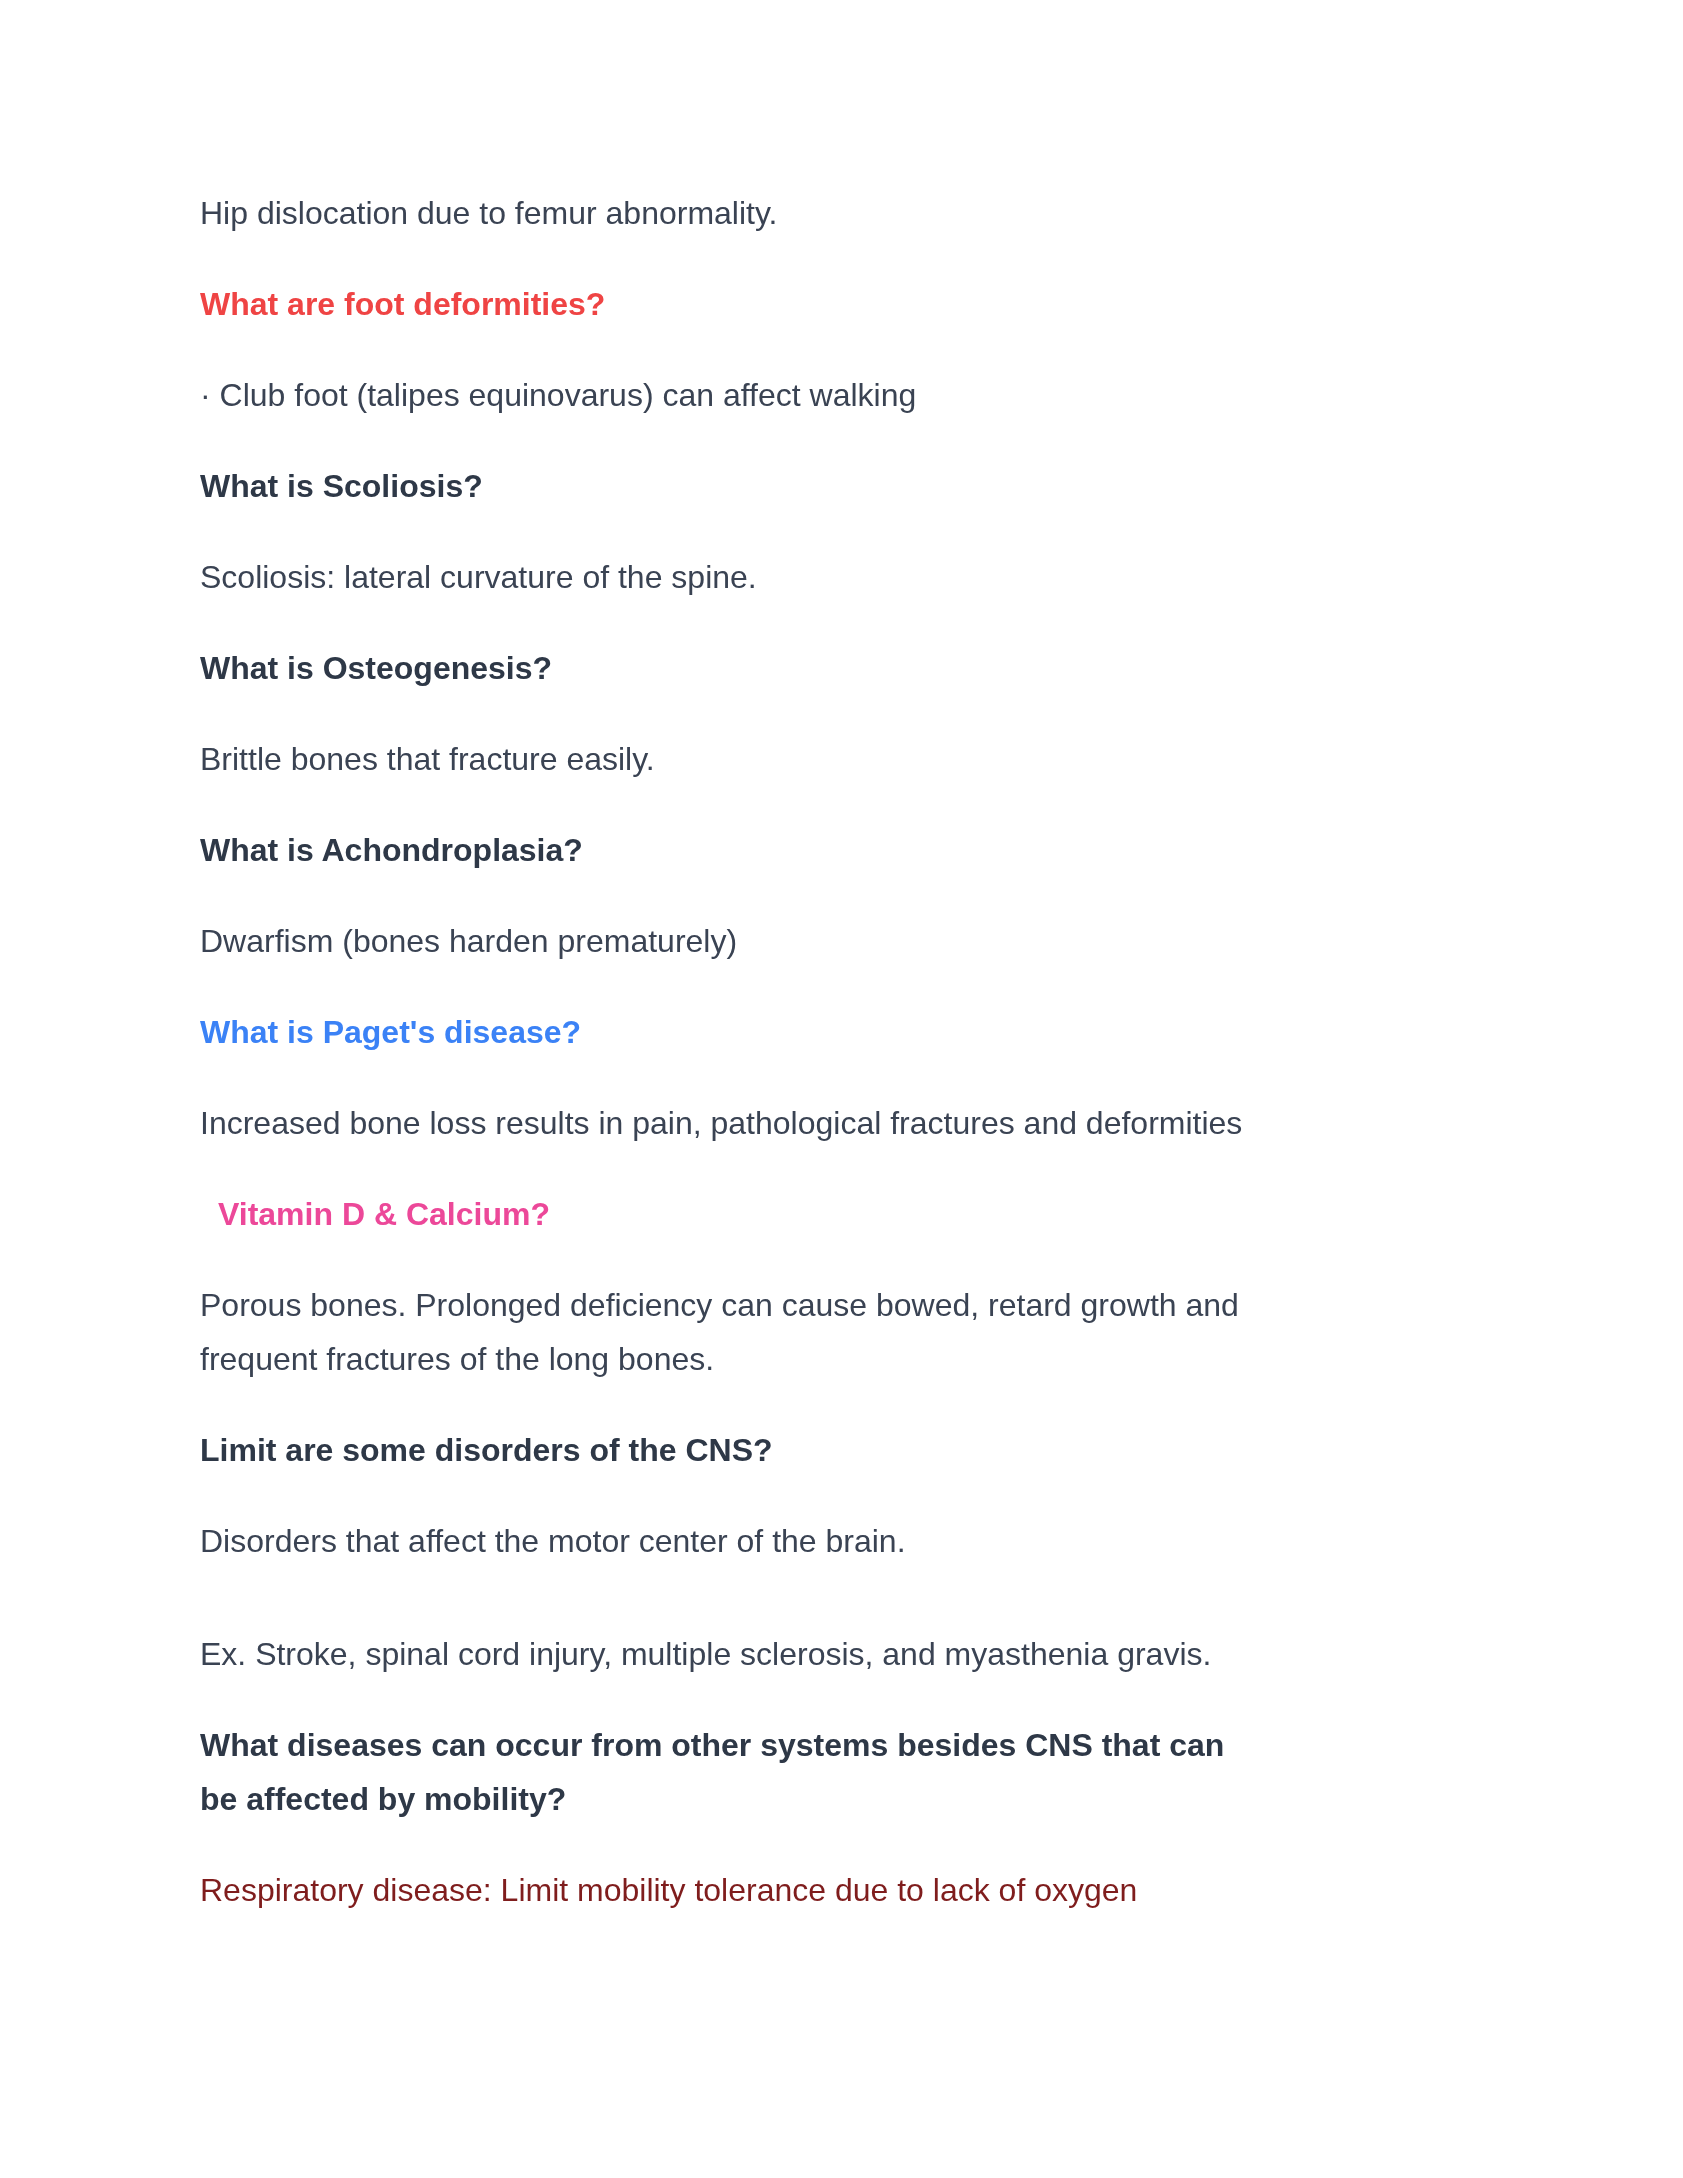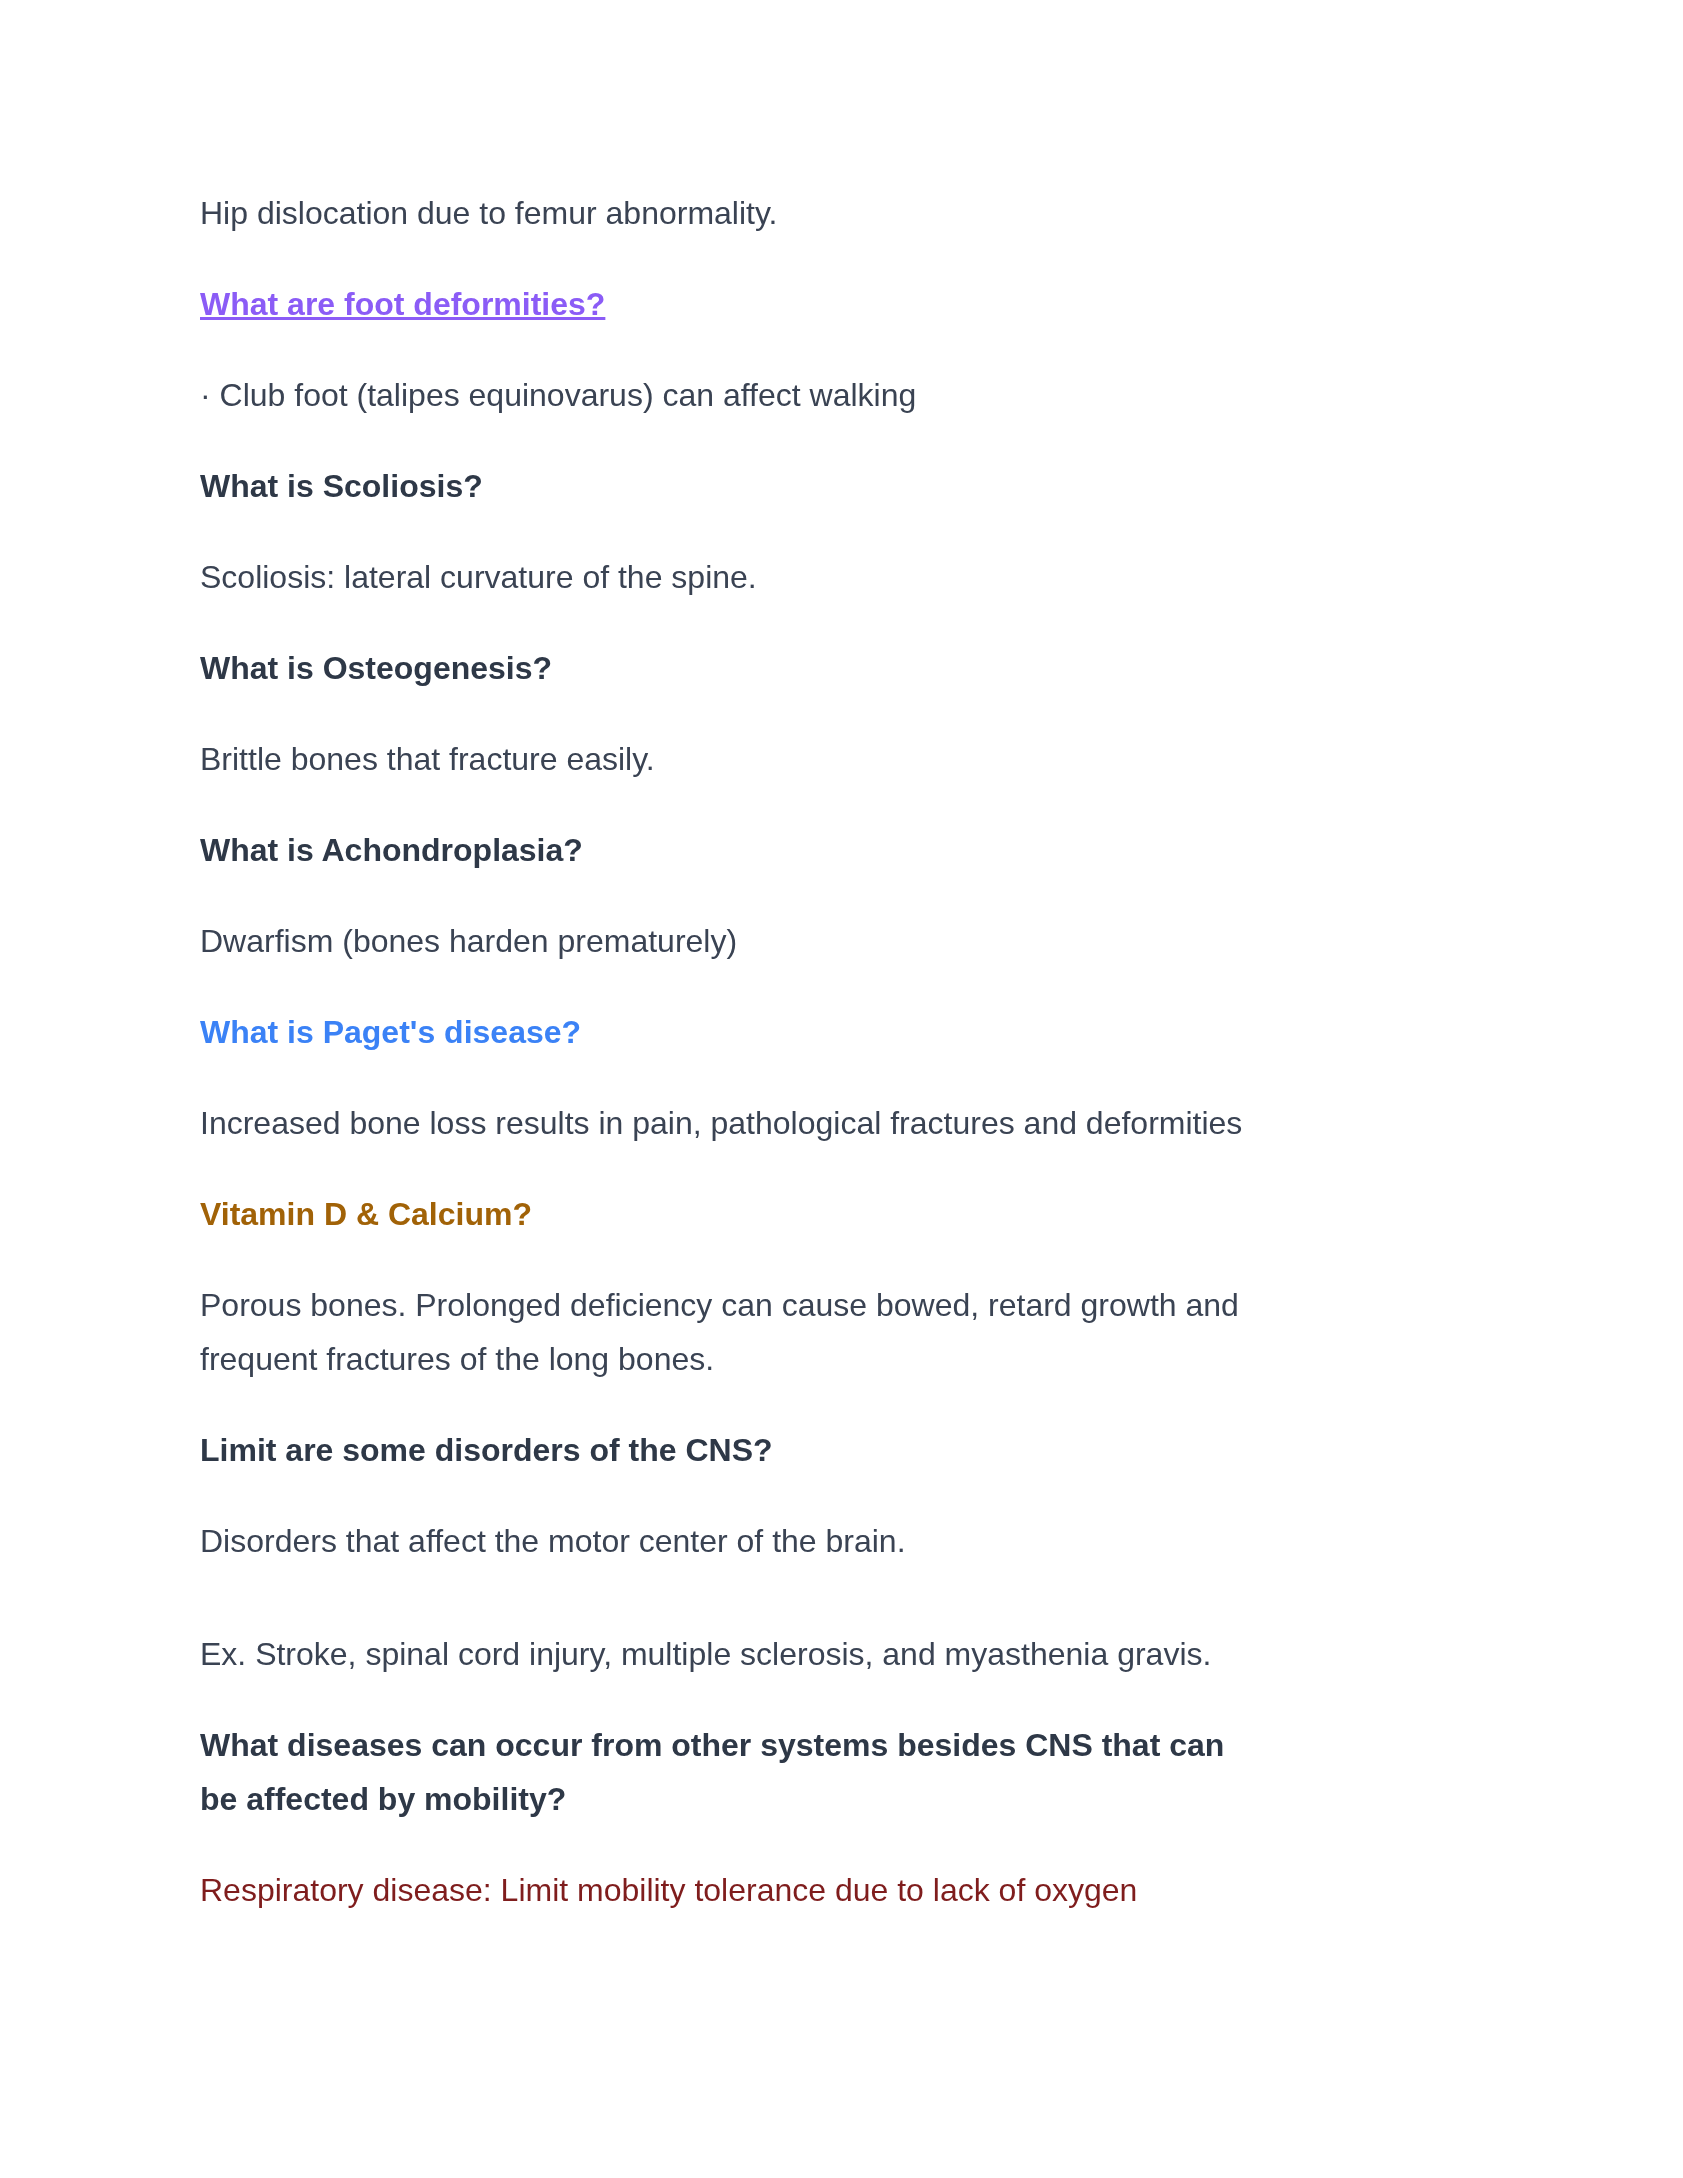--- a/index.html
+++ b/index.html
@@ -38,31 +38,31 @@
     margin-top: 59px; 
   }
 </style>
 </head>
 <body>
 
 <div class="page">
   <div class="content">
 
   <p class="answer" style="color: rgb(58, 67, 83);">Hip dislocation due to femur abnormality.</p>
-      <p class="question" style="color: #8b5cf6; text-decoration: underline;">What are foot deformities?</p>
+      <p class="question" style="color: #ef4444;">What are foot deformities?</p>
       <p class="answer" style="color: rgb(58, 67, 83);">· Club foot (talipes equinovarus) can affect walking</p>
       <p class="question" style="color: rgb(46, 56, 71);">What is Scoliosis?</p>
       <p class="answer" style="color: rgb(58, 67, 83);">Scoliosis: lateral curvature of the spine.</p>
       <p class="question" style="color: rgb(46, 56, 71);">What is Osteogenesis?</p>
       <p class="answer" style="color: rgb(58, 67, 83);">Brittle bones that fracture easily.</p>
       <p class="question" style="color: rgb(46, 56, 71);">What is Achondroplasia?</p>
       <p class="answer" style="color: rgb(58, 67, 83);">Dwarfism (bones harden prematurely)</p>
       <p class="question" style="color: #3b82f6;">What is Paget's disease?</p>
       <p class="answer" style="color: rgb(58, 67, 83);">Increased bone loss results in pain, pathological fractures and deformities</p>
-      <p class="question" style="color: #a16207;">Vitamin D &amp; Calcium?</p>
+      <p class="question" style="color: #ec4899; margin-left: 18px;">Vitamin D &amp; Calcium?</p>
       <p class="answer" style="color: rgb(58, 67, 83);">Porous bones. Prolonged deficiency can cause bowed, retard growth and frequent fractures of the long bones.</p>
       <p class="question" style="color: rgb(46, 56, 71);">Limit are some disorders of the CNS?</p>
       <p class="answer" style="color: rgb(58, 67, 83);">Disorders that affect the motor center of the brain.</p>
       <p class="answer extra-gap" style="color: rgb(58, 67, 83);">Ex. Stroke, spinal cord injury, multiple sclerosis, and myasthenia gravis.</p>
       <p class="question" style="color: rgb(46, 56, 71);">What diseases can occur from other systems besides CNS that can be affected by mobility?</p>
       <p class="answer" style="color: #7f1d1d;">Respiratory disease: Limit mobility tolerance due to lack of oxygen</p>
     </div>
 </div>
 
 

